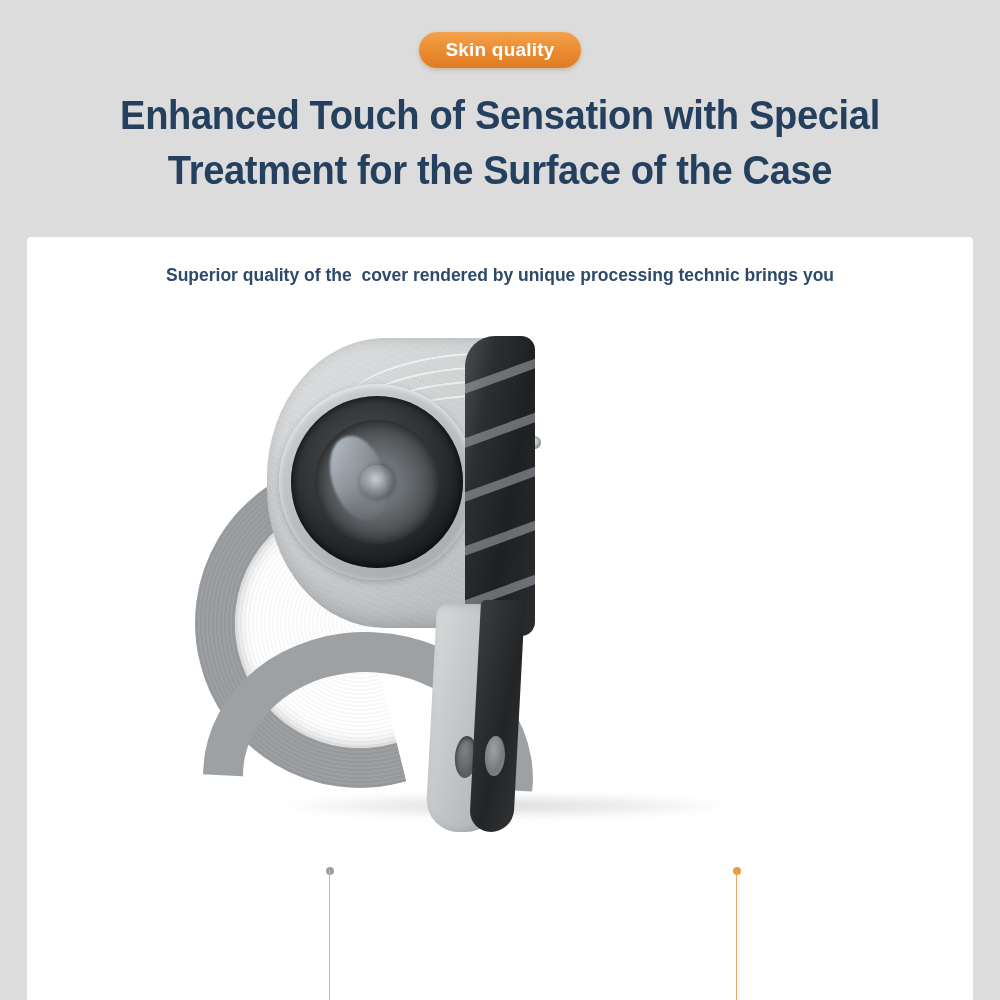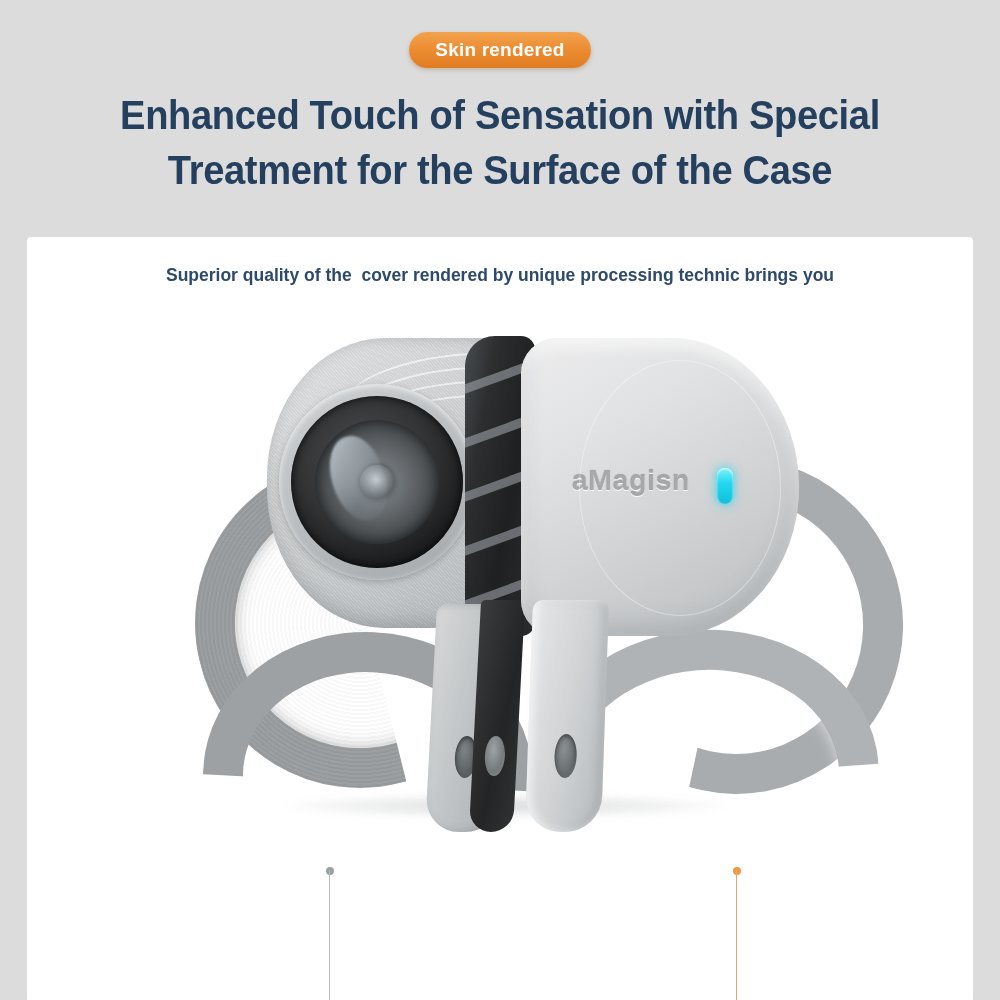--- a/index.html
+++ b/index.html
@@ -386,21 +386,21 @@
   .conn-left  .dot  { background: #9aa0a4; }
   .conn-left  .line { background: #b6babd; }
   .conn-right { left: 709px; top: 633px; height: 200px; }
   .conn-right .dot  { background: #ef9a43; }
   .conn-right .line { background: #eda765; }
 </style>
 </head>
 <body>
 
 <div class="badge-wrap">
-  <div class="badge">Skin rendered</div>
+  <div class="badge">Skin quality</div>
 </div>
 
 <div class="headline">
   <span class="hl-line">Enhanced Touch of Sensation with Special</span>
   <span class="hl-line">Treatment for the Surface of the Case</span>
 </div>
 
 <div class="card">
 
   <div class="subtitle">
@@ -441,32 +441,20 @@
           <span></span>
           <span></span>
           <span></span>
           <span></span>
         </div>
 
         <div class="leg-left"></div>
         <div class="leg-left-dark"></div>
       </div>
 
-      <div class="half-right">
-
-        <div class="arm-right"></div>
-        <div class="arm-right-lower"></div>
-
-        <div class="body-right">
-          <div class="brand">aMagisn</div>
-          <div class="led"></div>
-        </div>
-
-        <div class="leg-right"></div>
-      </div>
 
     </div>
   </div>
 
   <div class="connector conn-left">
     <div class="dot"></div>
     <div class="line"></div>
   </div>
   <div class="connector conn-right">
     <div class="dot"></div>

